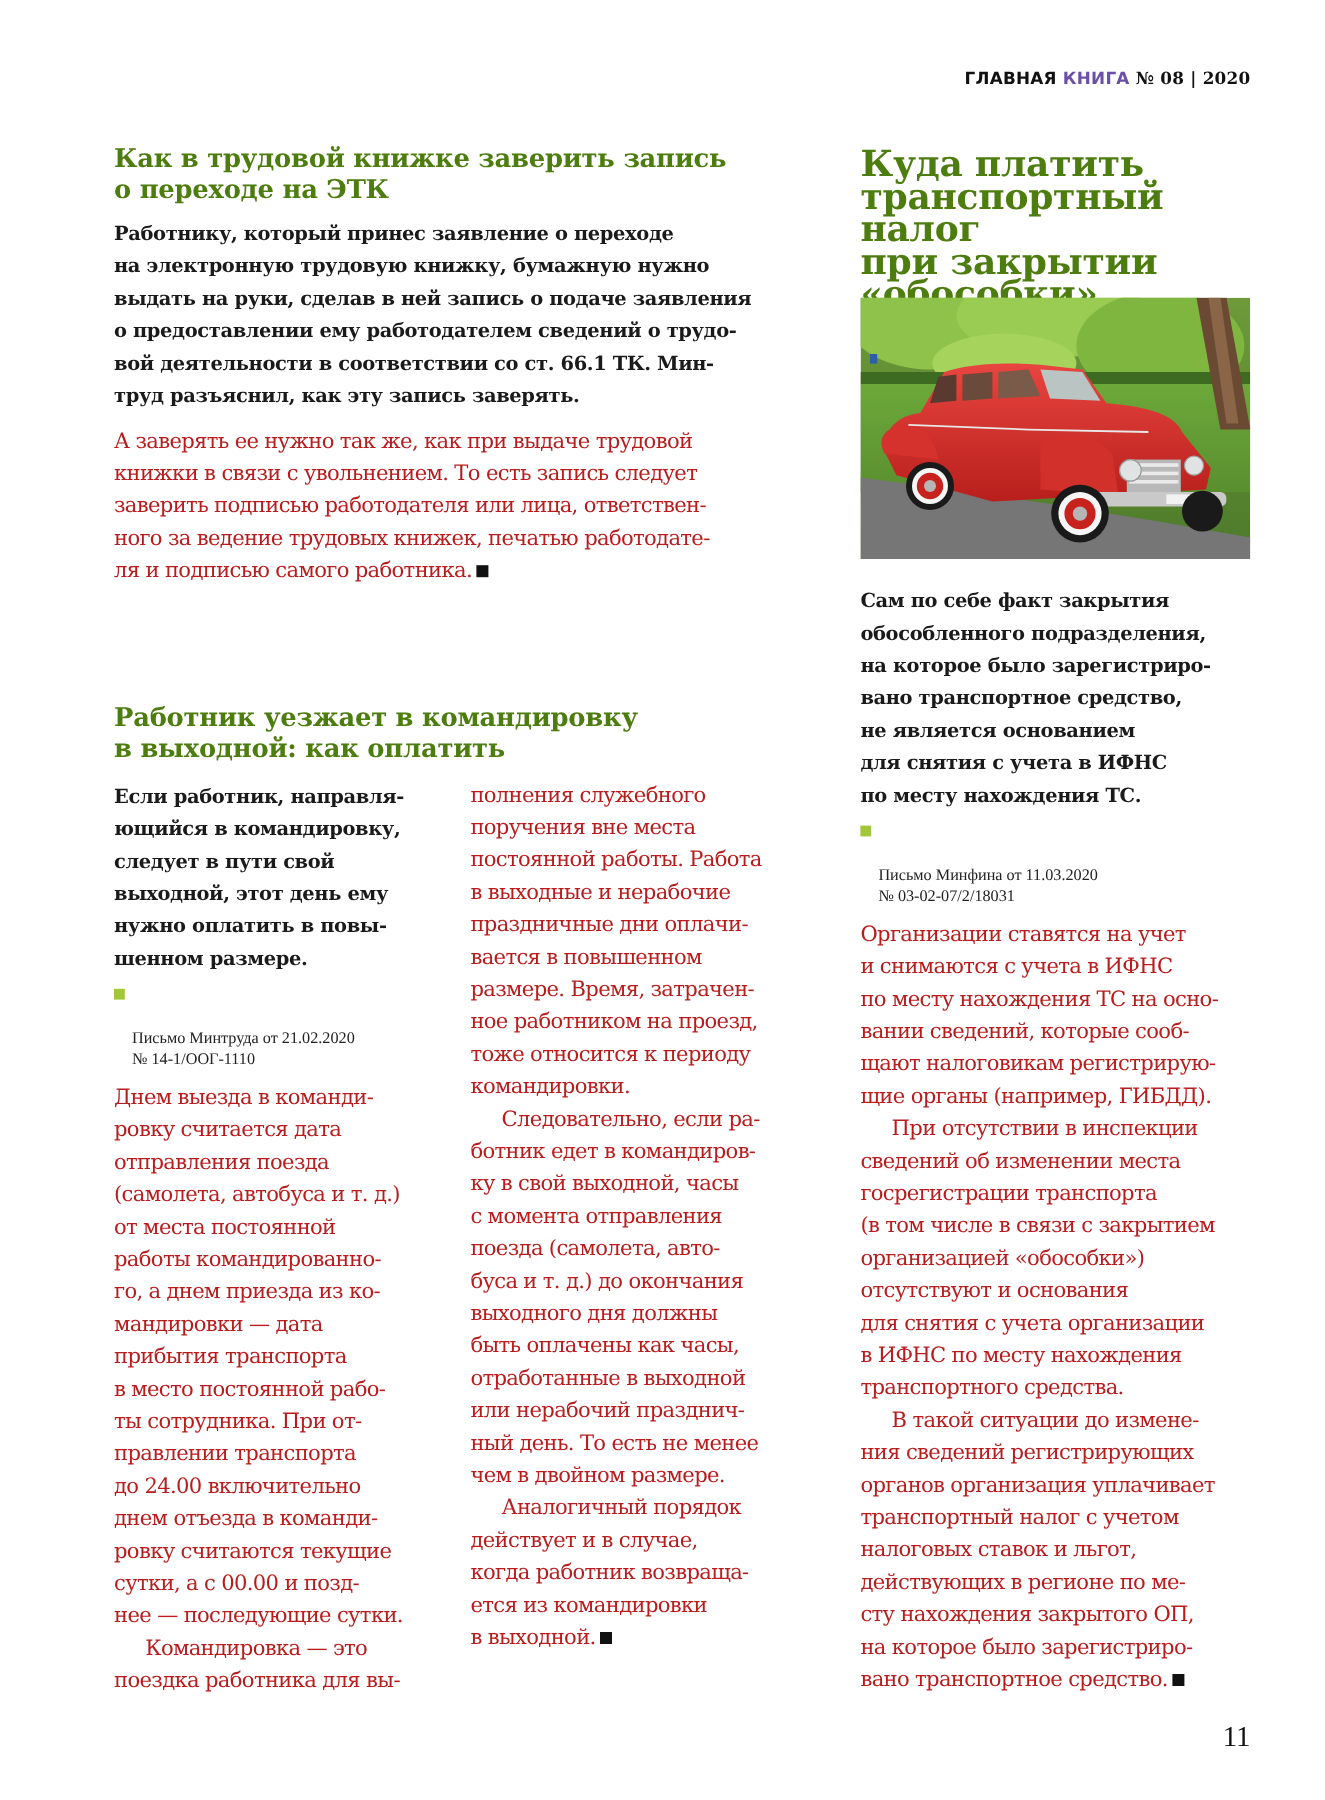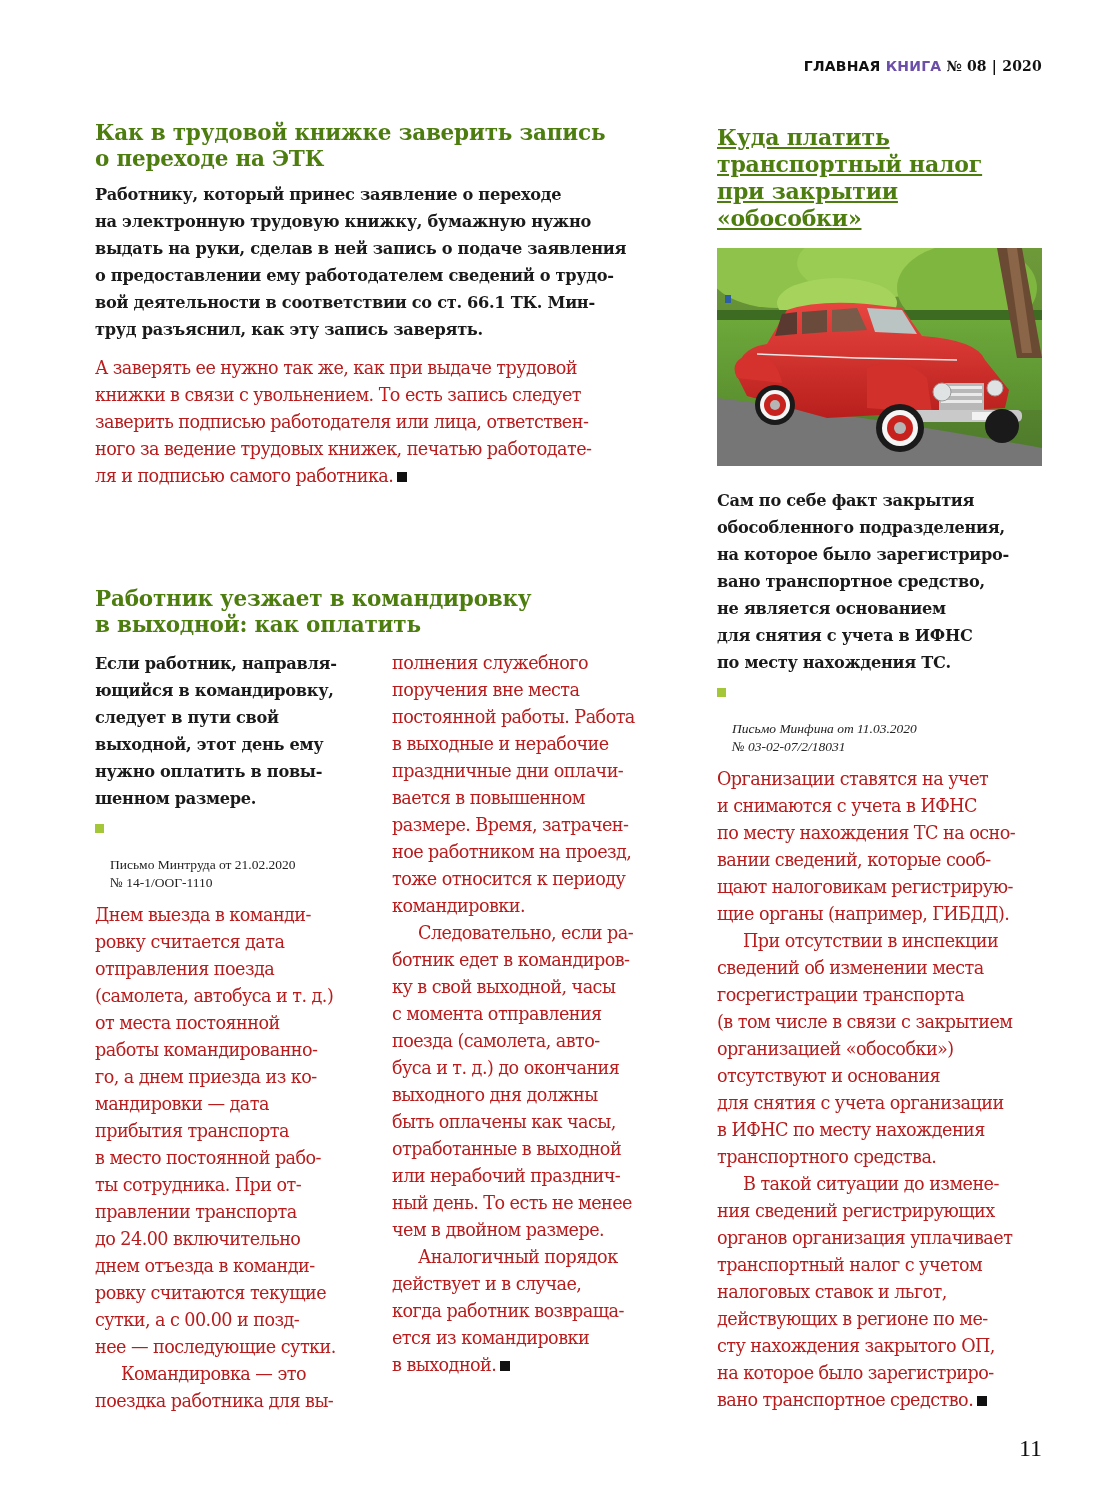--- a/index.html
+++ b/index.html
@@ -116,21 +116,21 @@
 ный день. То есть не менее
 чем в двойном размере.</span></p>
   <p class="body"><span class="indent"></span><span>Аналогичный порядок
 действует и в случае,
 когда работник возвраща-
 ется из командировки
 в выходной.</span><span class="endmark"></span></p>
 </div>
 
 <div class="col col-right" style="top:124px;">
-  <h2 class="title" style="white-space:pre-line; font-size:22px; line-height:27px;text-decoration:underline;">Куда платить
+  <h2 class="title" style="white-space:pre-line; font-size:30px; line-height:27px;">Куда платить
 транспортный налог
 при закрытии
 «обособки»</h2>
 </div>
 
 <div class="photo" role="img" aria-label="Красный ретро-автомобиль на фоне зеленых деревьев">
   <svg width="325" height="218" viewBox="0 0 325 218" xmlns="http://www.w3.org/2000/svg">
     <defs>
       <linearGradient id="sky" x1="0" y1="0" x2="0" y2="1">
         <stop offset="0" stop-color="#6f9a3a"></stop>
@@ -185,21 +185,21 @@
 </div>
 
 <div class="col col-right" style="top:487px;">
   <p class="lead">Сам по себе факт закрытия
 обособленного подразделения,
 на которое было зарегистриро-
 вано транспортное средство,
 не является основанием
 для снятия с учета в ИФНС
 по месту нахождения ТС.</p>
-  <div class="src" style="margin-top:8px;font-style:italic;">
+  <div class="src" style="margin-top:8px;">
     <span class="sq"></span>
     <span>Письмо Минфина от 11.03.2020
 № 03-02-07/2/18031</span>
   </div>
   <p class="body" style="margin-top:10px;">Организации ставятся на учет
 и снимаются с учета в ИФНС
 по месту нахождения ТС на осно-
 вании сведений, которые сооб-
 щают налоговикам регистрирую-
 щие органы (например, ГИБДД).</p>

